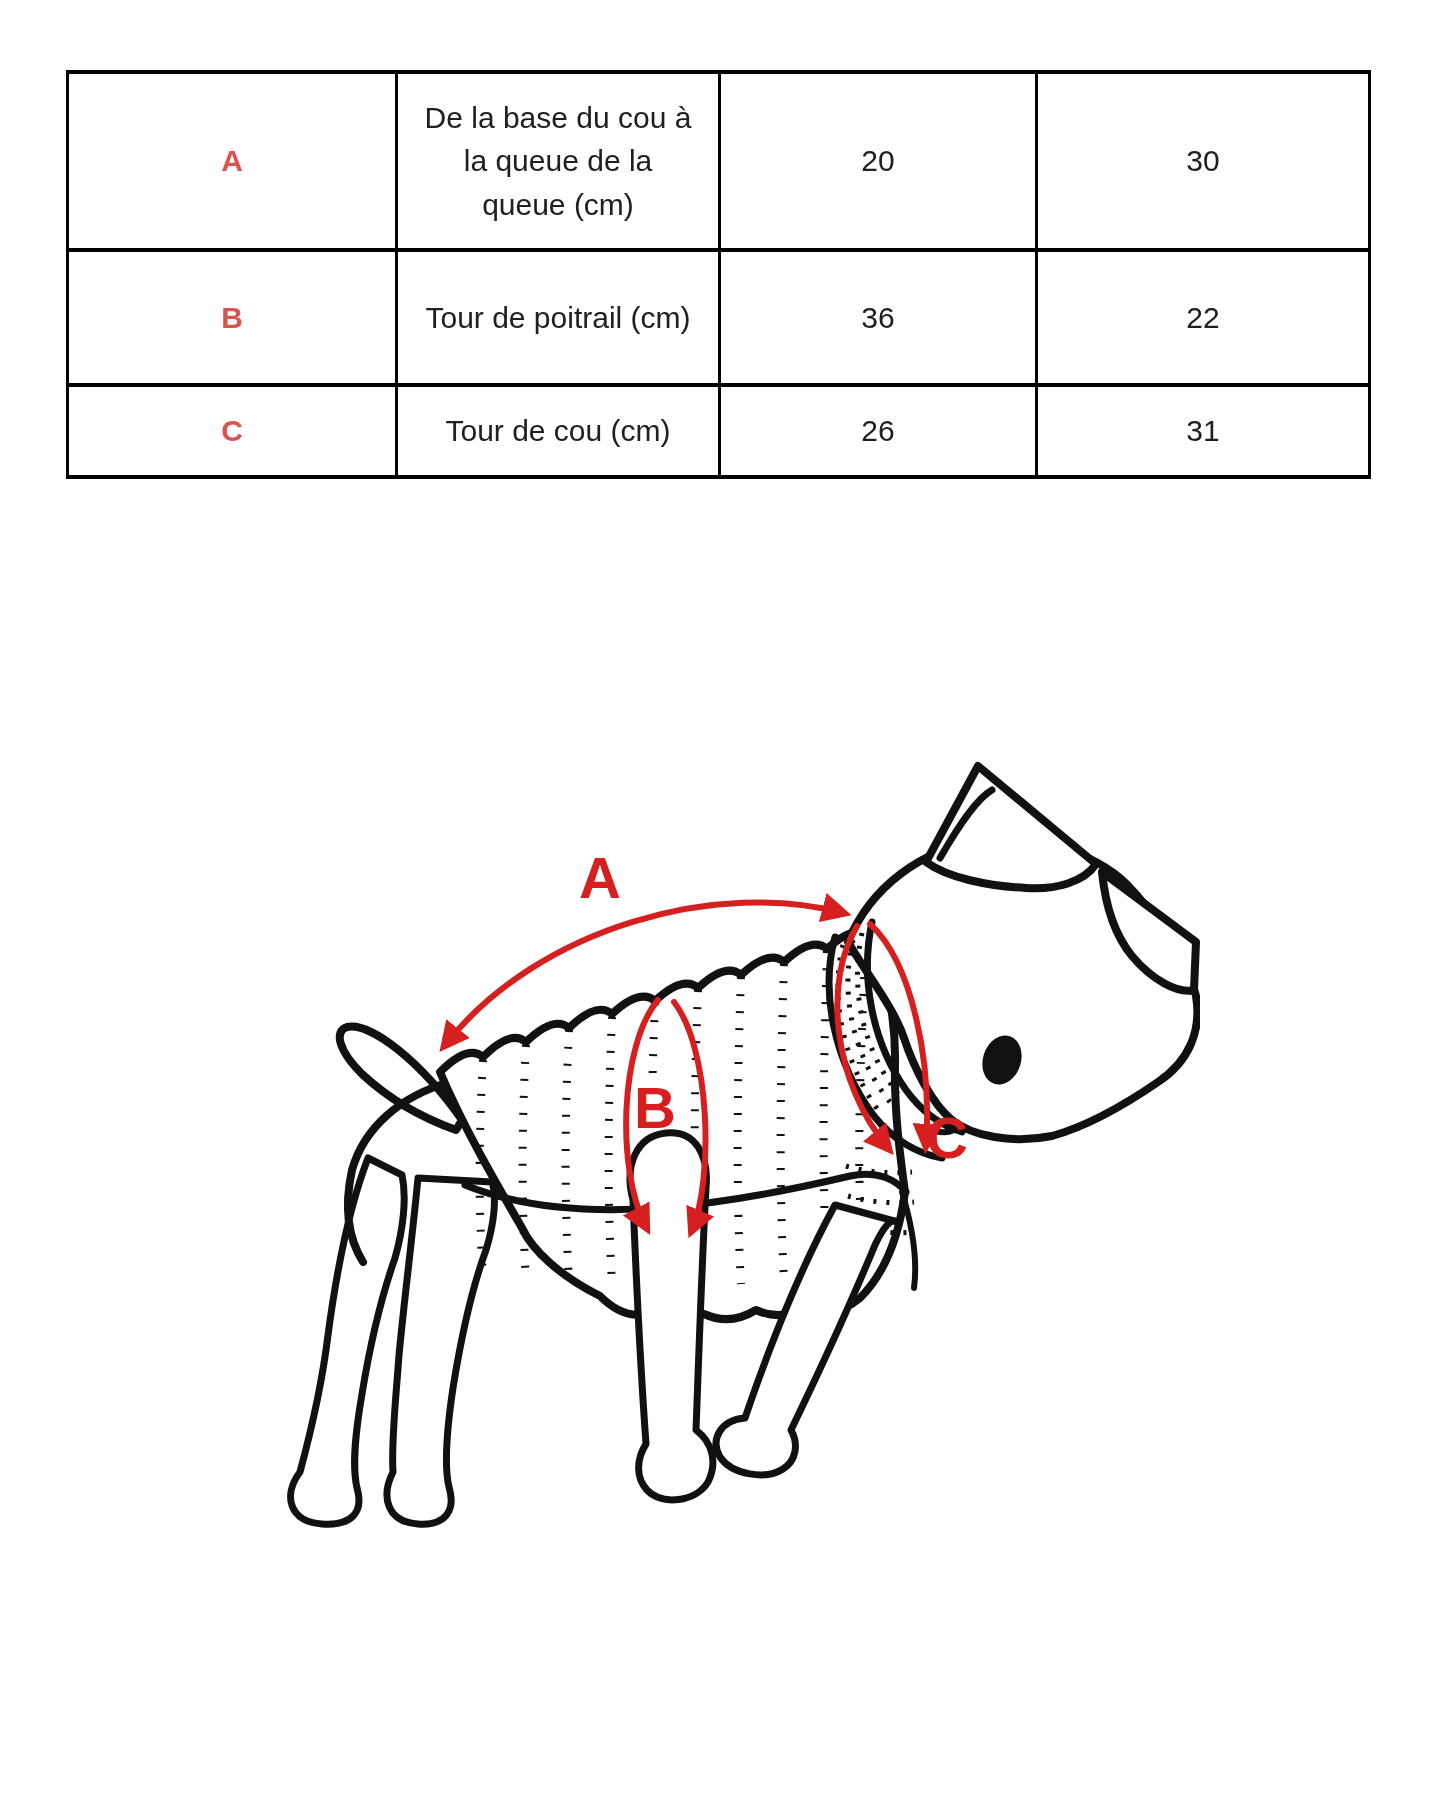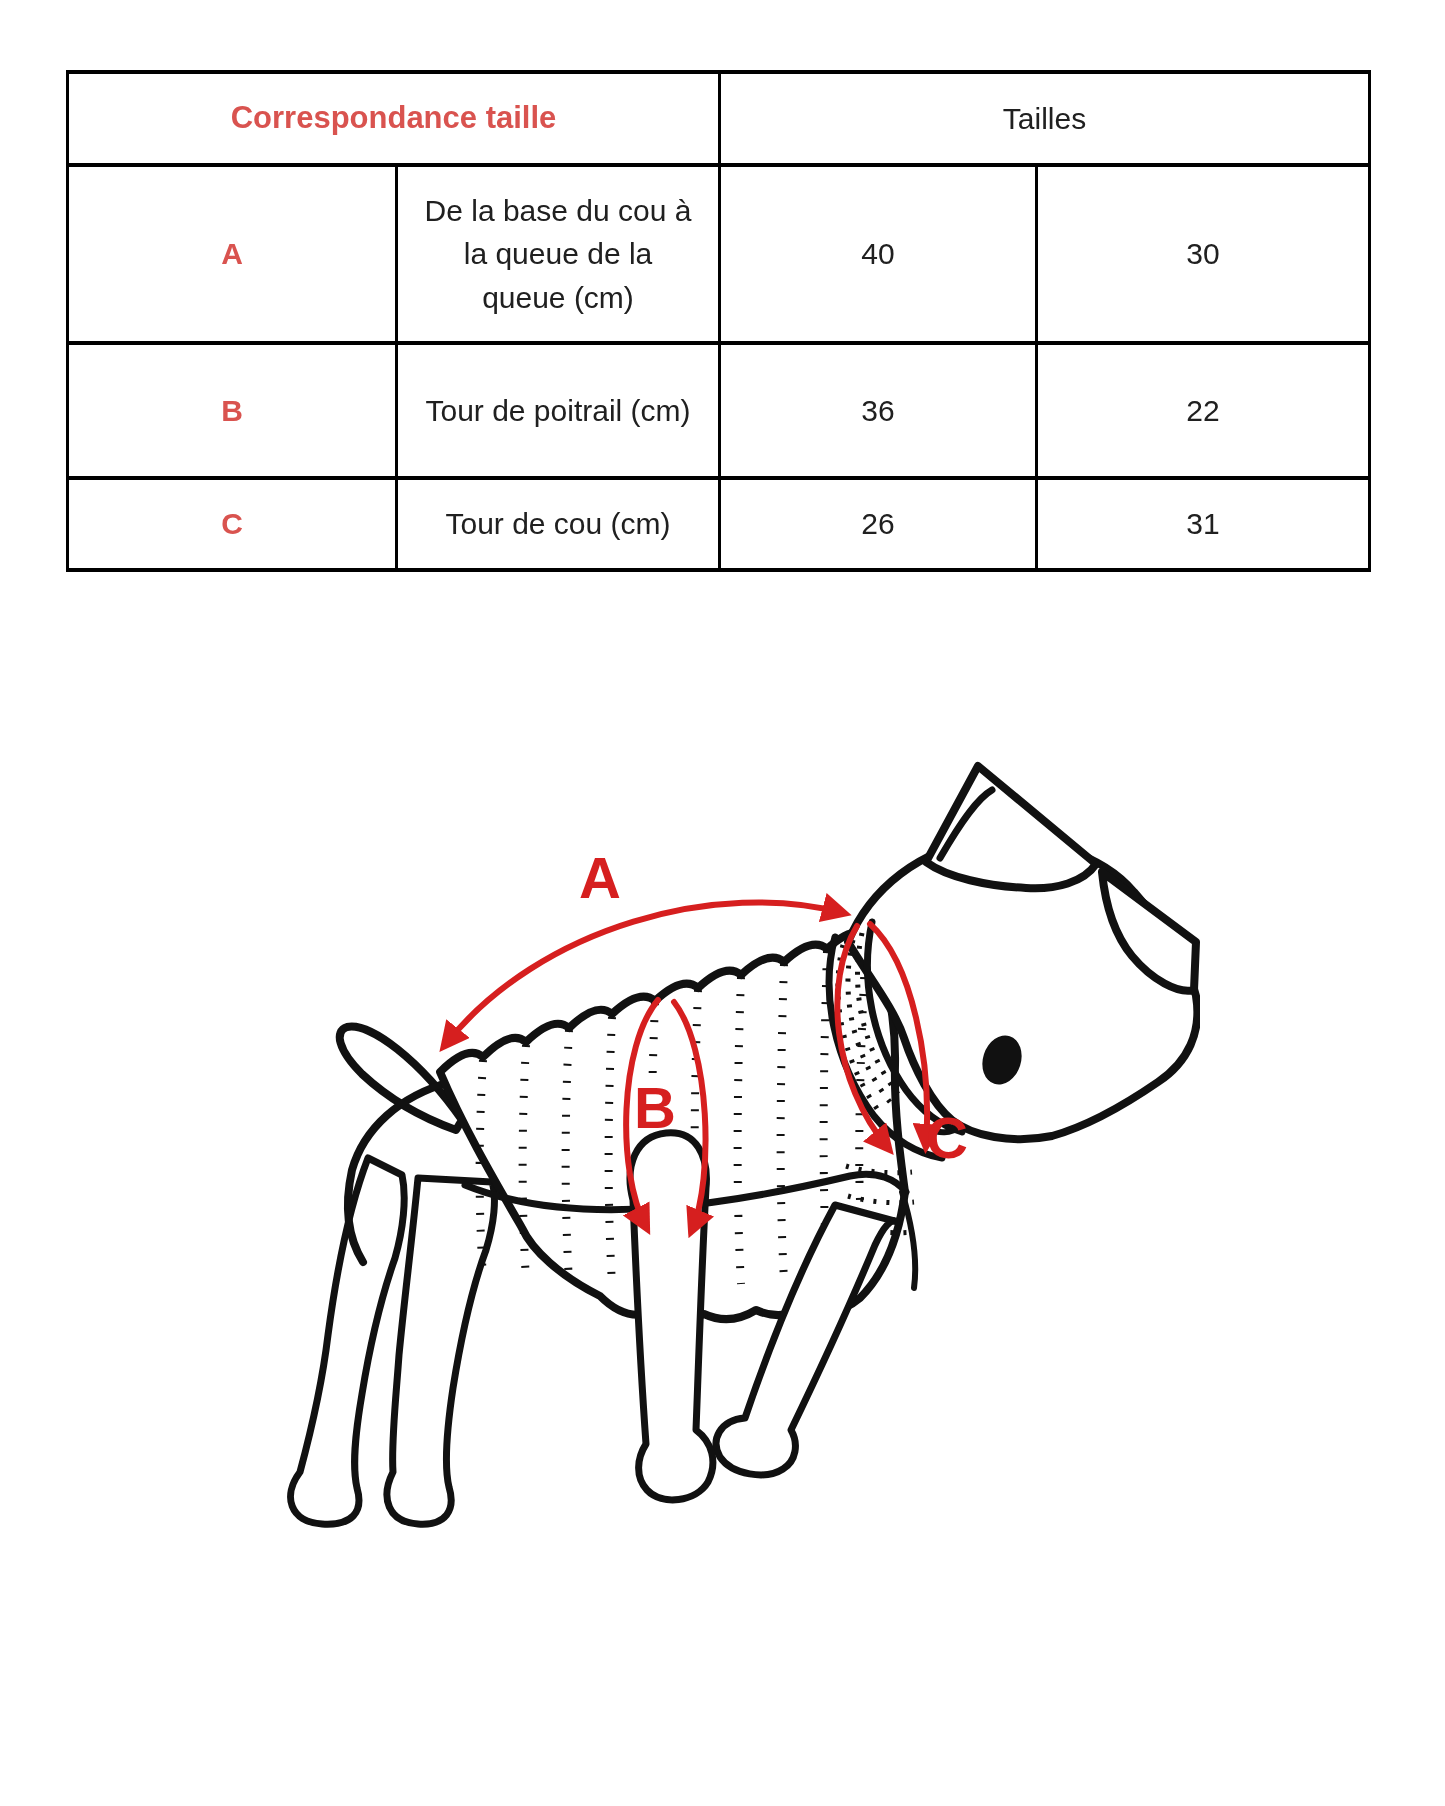--- a/index.html
+++ b/index.html
@@ -44,28 +44,24 @@
 <body>
 
 <table class="size-table">
   <colgroup>
     <col style="width:329px">
       <col style="width:323px">
       <col style="width:317px">
       <col style="width:333px">
   </colgroup>
   <tbody>
-      <tr class="h1">
-    <td colspan="2" class="accent group-title">Correspondance taille</td>
-    <td colspan="2">Tailles</td>
-  </tr>
   <tr class="ra">
     <td class="accent">A</td>
     <td>De la base du cou à la queue de la queue (cm)</td>
-    <td>40</td>
+    <td>20</td>
     <td>30</td>
   </tr>
   <tr class="rb">
     <td class="accent">B</td>
     <td>Tour de poitrail (cm)</td>
     <td>36</td>
     <td>22</td>
   </tr>
   <tr class="rc">
     <td class="accent">C</td>

